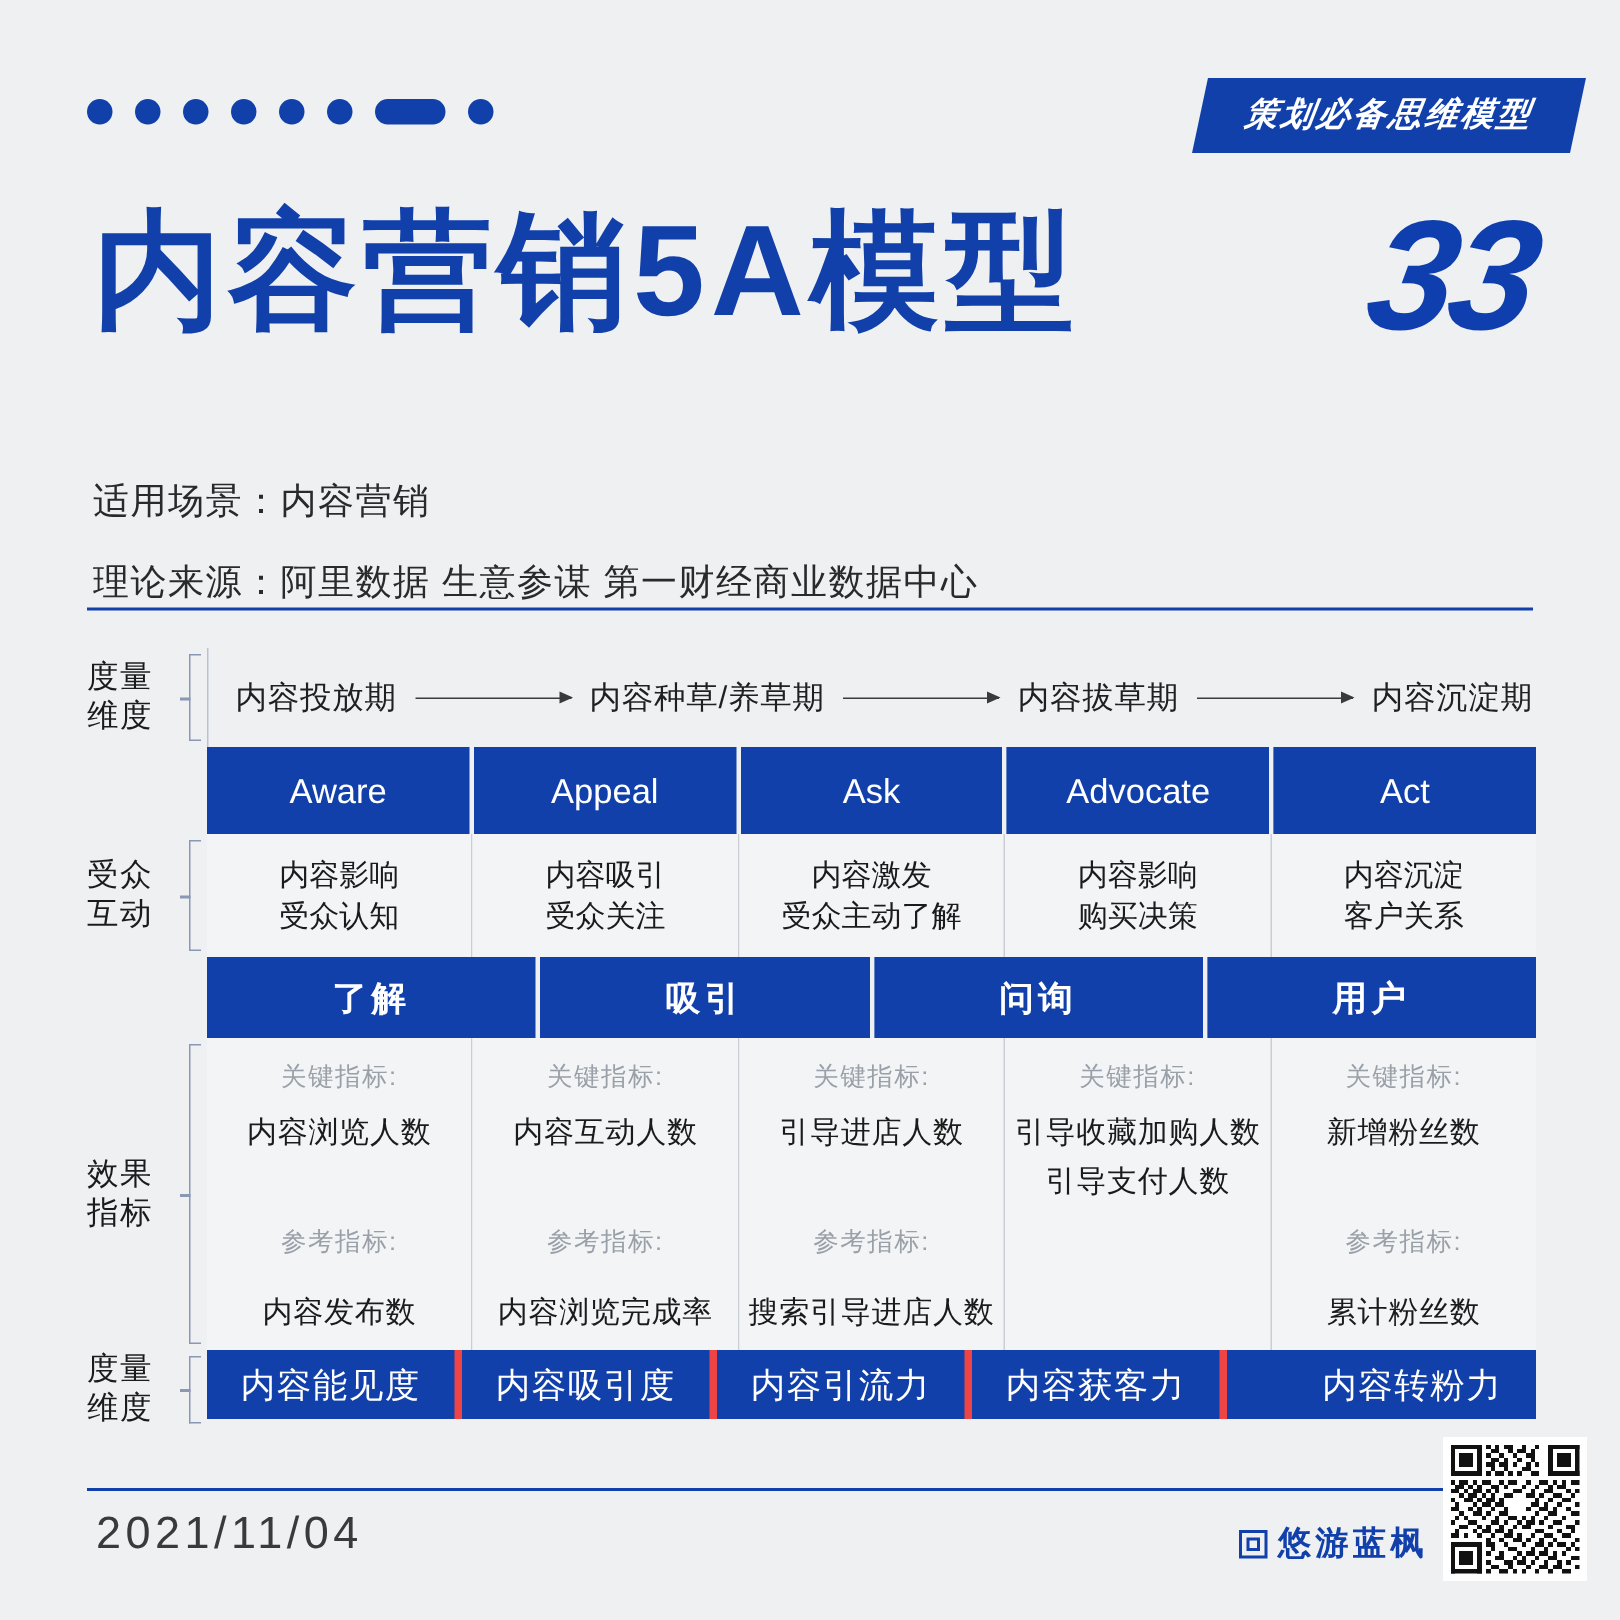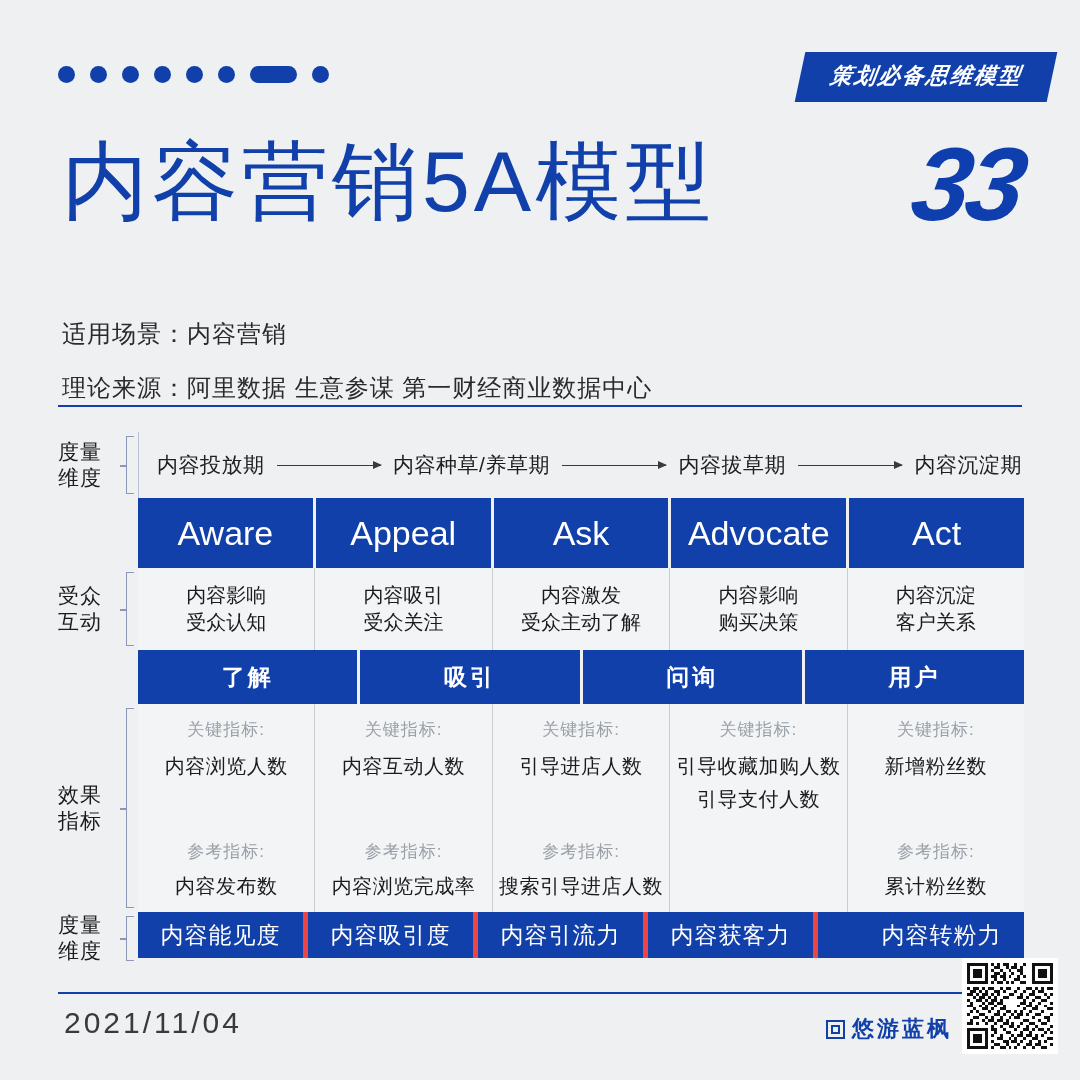--- a/index.html
+++ b/index.html
@@ -31,21 +31,21 @@
     display:block;
     transform:skewX(12deg) skewX(-8deg);
     color:#ffffff;font-weight:bold;font-size:22px;
     letter-spacing:2px;font-style:italic;
     white-space:nowrap;
   }
 
   
   #title{
     position:absolute;left:62px;top:136px;
-    font-size:86px;font-weight:normal;color:#1240ab;
+    font-size:86px;font-weight:bold;color:#1240ab;
     letter-spacing:4px;line-height:1.05;
     white-space:nowrap;
   }
   #bignum{
     position:absolute;right:58px;top:132px;
     font-size:104px;font-weight:bold;color:#0f3fae;
     font-style:italic;letter-spacing:-4px;
     transform:skewX(-10deg);
     line-height:1;
   }
@@ -97,22 +97,22 @@
   .arrow::after{
     content:"";position:absolute;right:-1px;top:-4px;
     border-left:9px solid #3a3a3a;
     border-top:4.5px solid transparent;
     border-bottom:4.5px solid transparent;
   }
 
   
   .blue-head .cell{
     background:#1240ab;color:#fff;
-    height:70px;display:flex;align-items:center;justify-content:center;
-    font-size:34px;border-right:3px solid #eef0f2;text-align:center;
+    height:58px;display:flex;align-items:center;justify-content:center;
+    font-size:23px;border-right:3px solid #eef0f2;text-align:center;
   }
   .blue-head .cell:last-child{border-right:none;}
 
   
   .white-row .cell{
     background:#f3f4f6;
     height:82px;
     display:flex;flex-direction:column;align-items:center;justify-content:center;
     gap:0;font-size:20px;color:#1b1b1b;
     border-right:1.5px solid #c9cdd4;
@@ -133,21 +133,21 @@
     background:#f3f4f6;
     height:208px;
     display:flex;flex-direction:column;align-items:center;
     border-right:1.5px solid #c9cdd4;
     padding-top:14px;box-sizing:border-box;position:relative;
   }
   .metrics-row .cell:last-child{border-right:none;}
   .klabel{font-size:17px;color:#9aa0a8;margin-bottom:12px;letter-spacing:1px;}
   .kval{font-size:20px;color:#1b1b1b;margin-bottom:6px;letter-spacing:.5px;}
   .ref-block{position:absolute;left:0;right:0;bottom:8px;display:flex;flex-direction:column;align-items:center;}
-  .ref-block .klabel{margin-bottom:10px;}
+  .ref-block .klabel{margin-bottom:22px;}
   .ref-block .kval{margin-bottom:4px;}
 
   
   .blue-foot .cell{
     background:#1240ab;color:#fff;
     height:46px;display:flex;align-items:center;justify-content:center;
     font-size:23px;letter-spacing:1px;
     border-right:5px solid #ef4444;
   }
   .blue-foot .cell:last-child{border-right:none;padding-left:41px;}

